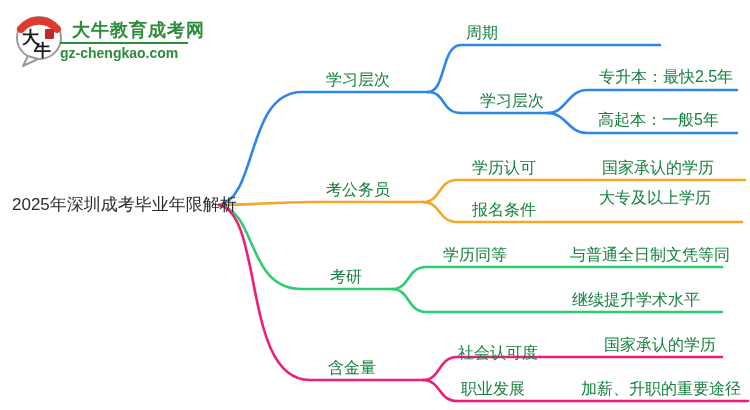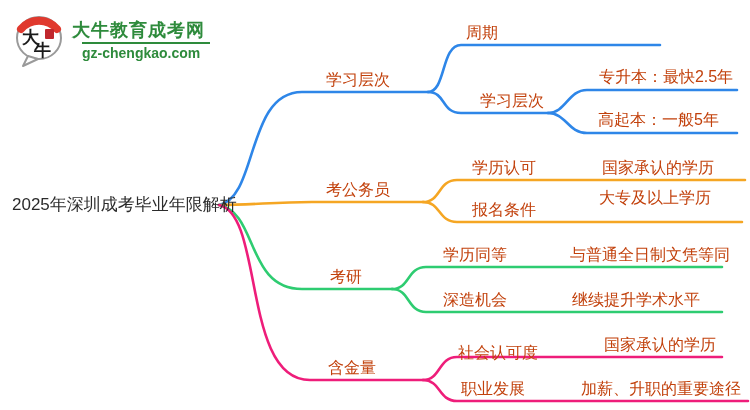--- a/index.html
+++ b/index.html
@@ -2,37 +2,37 @@
 <html><head>
 <meta charset="utf-8">
 <style>
   html,body{margin:0;padding:0;background:#fff;}
   #canvas{
     position:relative;width:750px;height:410px;background:#ffffff;
     font-family:"Liberation Sans","DejaVu Sans",sans-serif;overflow:hidden;
   }
   #wires{position:absolute;left:0;top:0;width:750px;height:410px;}
   .lbl{
-    position:absolute;font-size:16px;line-height:19px;color:#c2410c;
+    position:absolute;font-size:16px;line-height:19px;color:#15803d;
     text-align:center;white-space:nowrap;
   }
   .root-lbl{
     position:absolute;left:12px;top:193px;width:210px;text-align:center;
     font-size:17px;line-height:24px;color:#2b2b2b;font-weight:500;white-space:nowrap;
   }
   .branch-lbl{font-weight:500;}
   
   #logo{position:absolute;left:12px;top:10px;width:220px;height:60px;}
   #logo-mark{position:absolute;left:2px;top:2px;}
   #logo-title{
     position:absolute;left:60px;top:8px;font-size:18px;font-weight:bold;
     color:#2e8b3c;letter-spacing:1px;white-space:nowrap;
   }
   #logo-url{
-    position:absolute;left:70px;top:32px;width:128px;font-size:14px;font-weight:bold;
+    position:absolute;left:48px;top:32px;width:128px;font-size:14px;font-weight:bold;
     color:#2e8b3c;border-top:2px solid #2e8b3c;padding-top:1px;white-space:nowrap;
   }
 </style>
 </head>
 <body>
 
 <div id="canvas">
 
   <svg id="wires" viewBox="0 0 750 410" fill="none" stroke-width="2.6" stroke-linecap="round">
 
@@ -86,21 +86,20 @@
 
   <div class="lbl branch-lbl" style="left:298px;top:180px;width:120px;">考公务员</div>
   <div class="lbl" style="left:444px;top:158px;width:120px;">学历认可</div>
   <div class="lbl" style="left:578px;top:158px;width:160px;">国家承认的学历</div>
   <div class="lbl" style="left:444px;top:200px;width:120px;">报名条件</div>
   <div class="lbl" style="left:575px;top:188px;width:160px;">大专及以上学历</div>
 
   <div class="lbl branch-lbl" style="left:286px;top:267px;width:120px;">考研</div>
   <div class="lbl" style="left:415px;top:245px;width:120px;">学历同等</div>
   <div class="lbl" style="left:570px;top:245px;width:160px;">与普通全日制文凭等同</div>
-  <div class="lbl" style="left:415px;top:290px;width:120px;">深造机会</div>
   <div class="lbl" style="left:556px;top:290px;width:160px;">继续提升学术水平</div>
 
   <div class="lbl branch-lbl" style="left:292px;top:358px;width:120px;">含金量</div>
   <div class="lbl" style="left:438px;top:335px;width:120px;margin-top:8px;">社会认可度</div>
   <div class="lbl" style="left:580px;top:335px;width:160px;">国家承认的学历</div>
   <div class="lbl" style="left:433px;top:379px;width:120px;">职业发展</div>
   <div class="lbl" style="left:571px;top:379px;width:180px;">加薪、升职的重要途径</div>
 
 </div>
 

